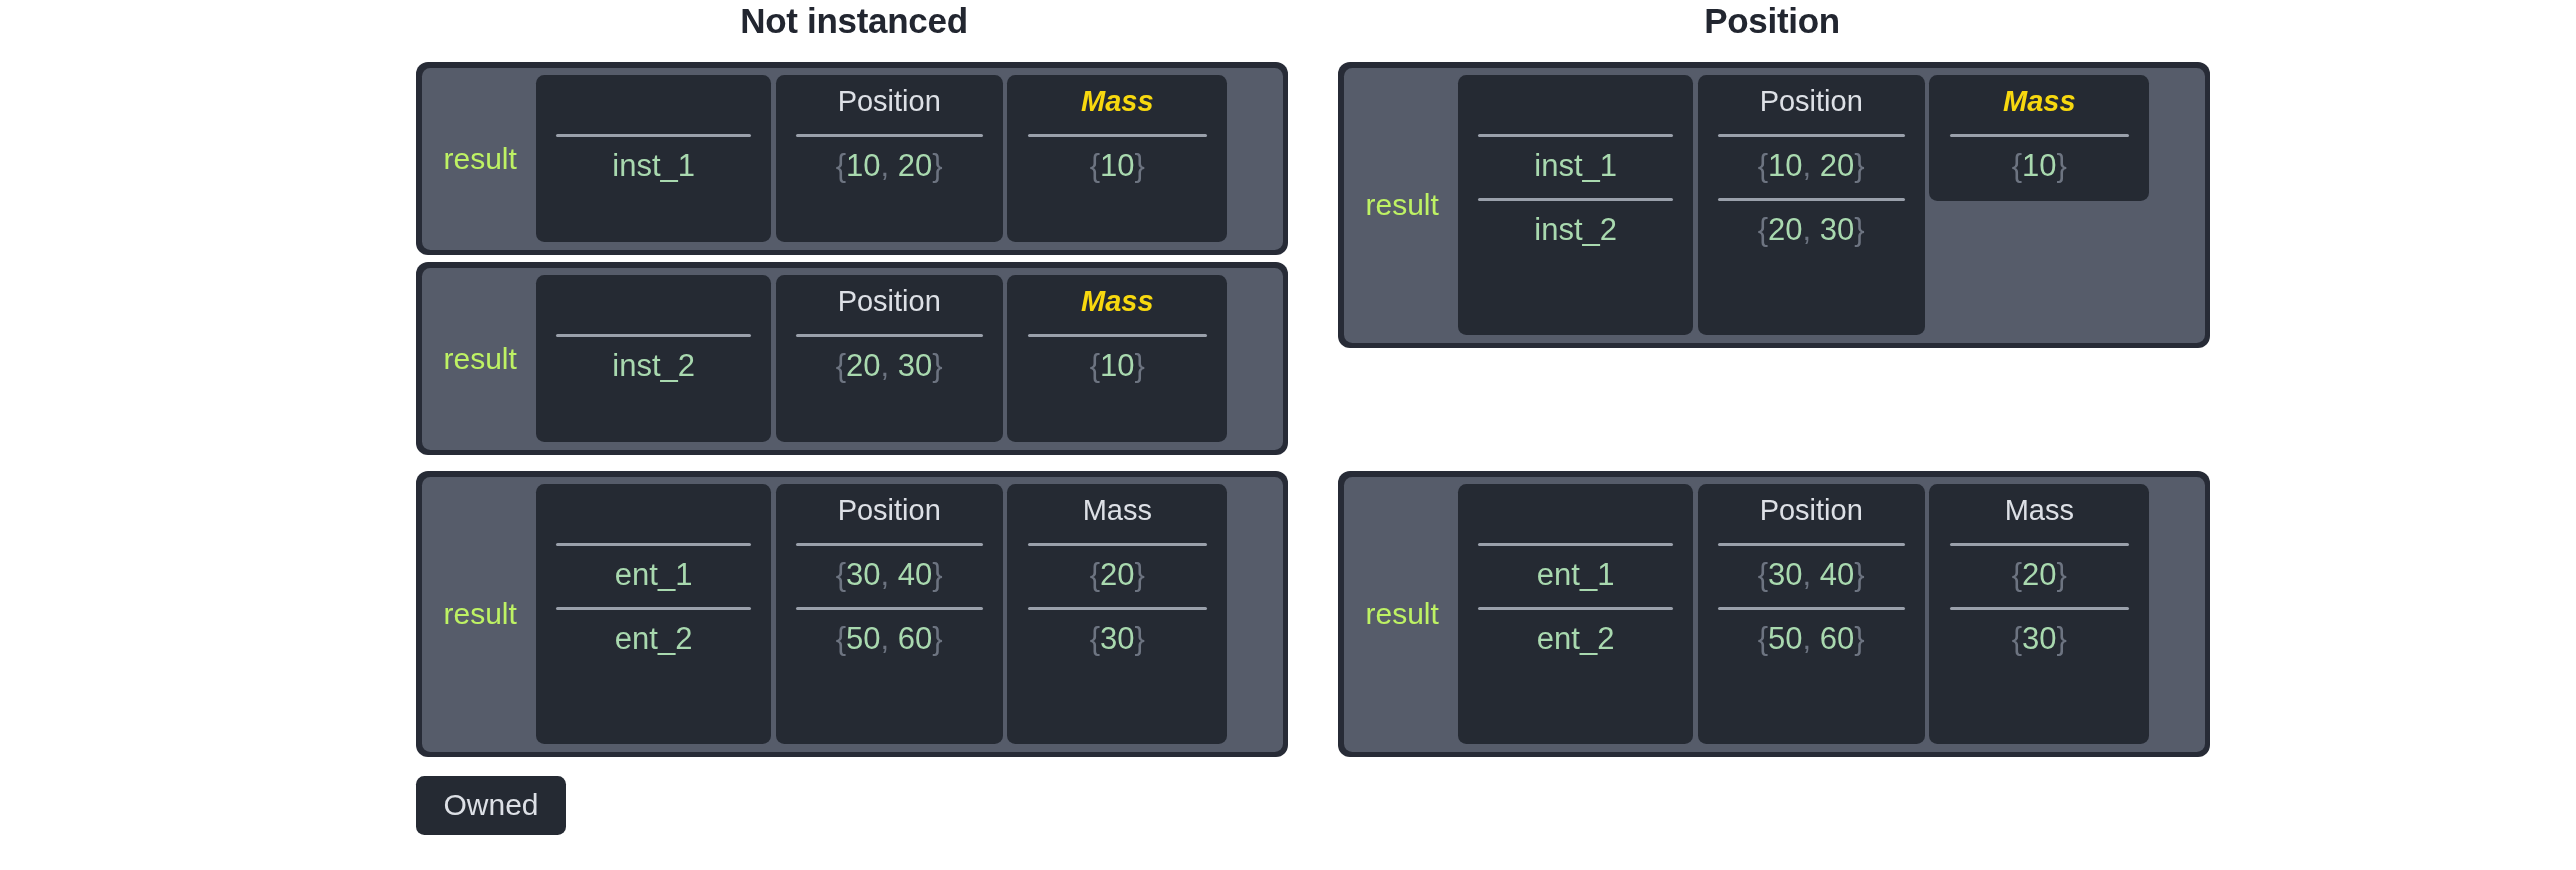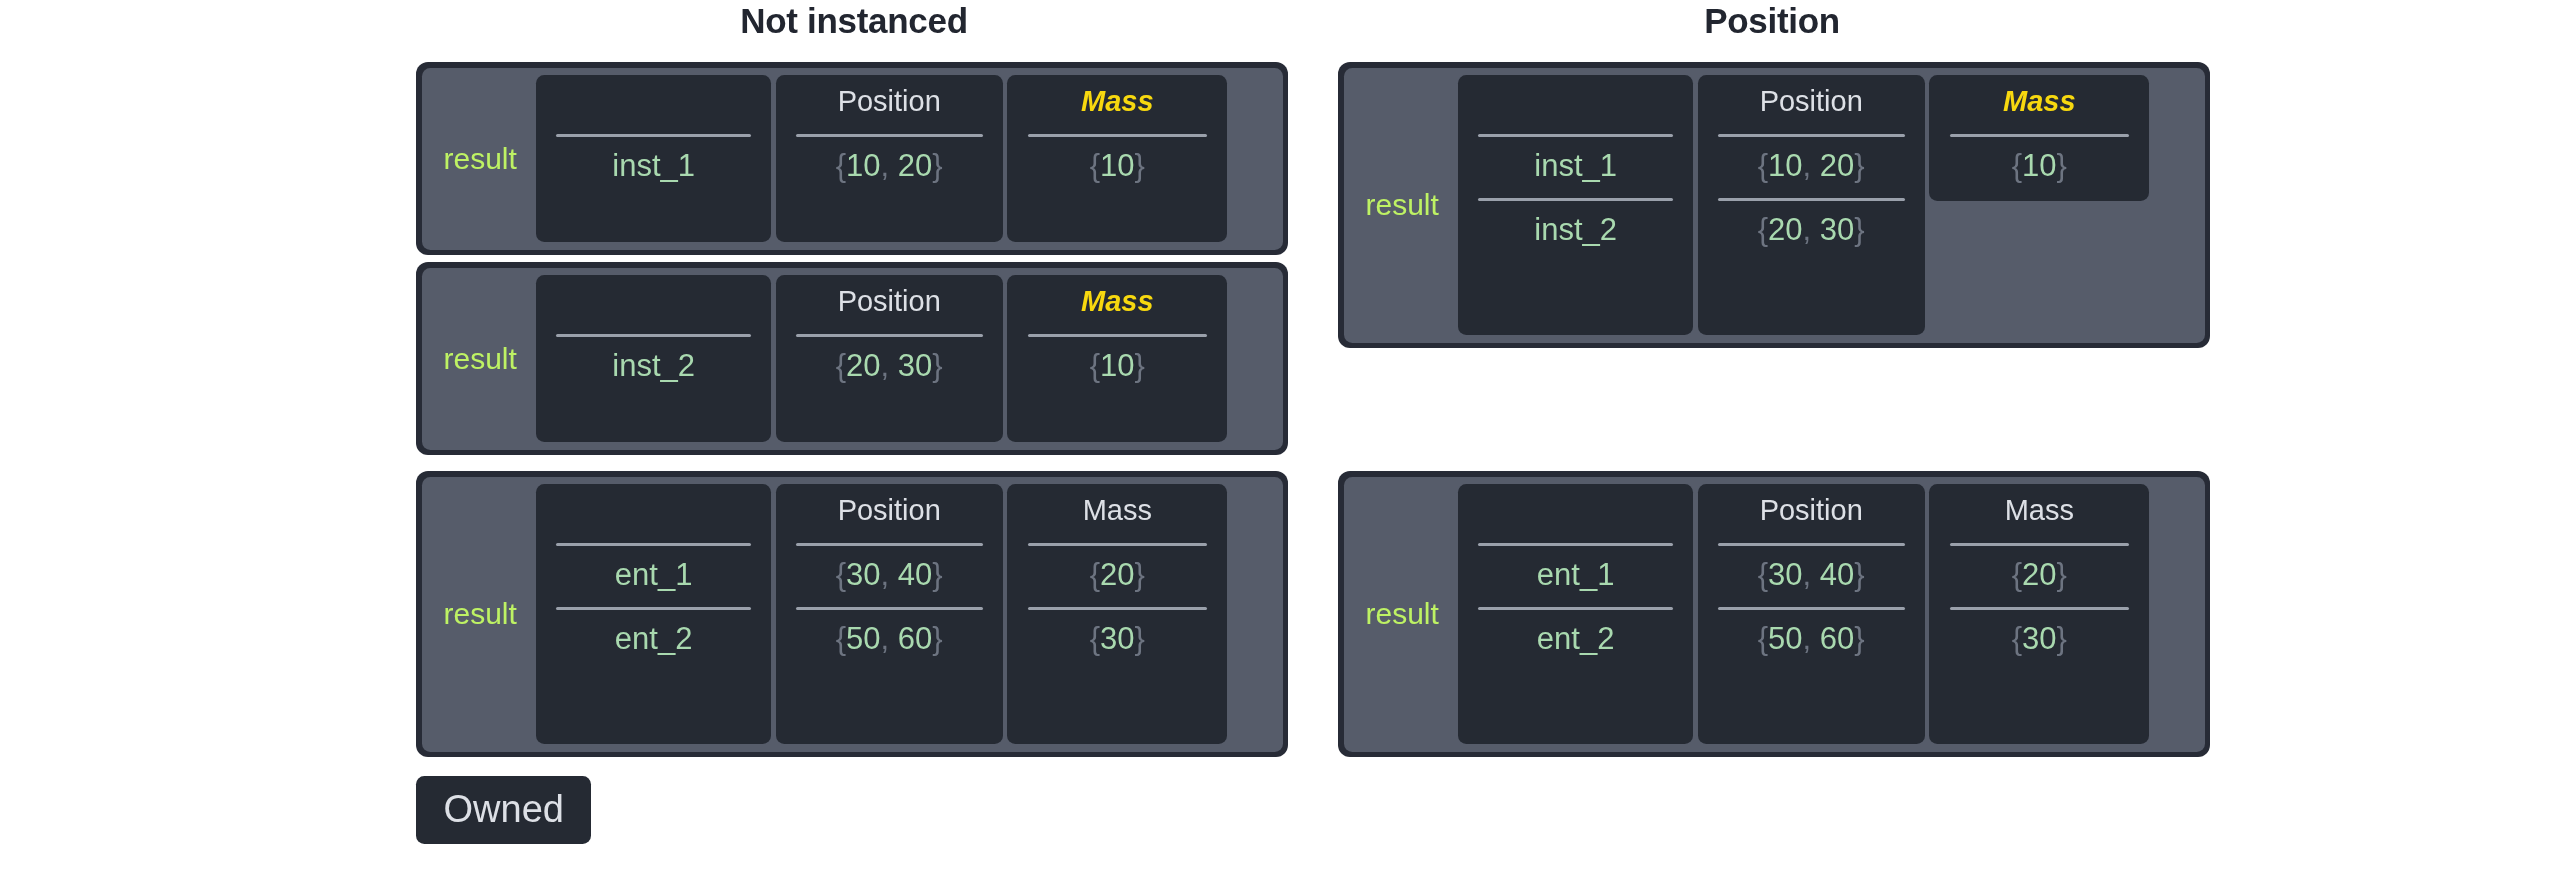--- a/index.html
+++ b/index.html
@@ -122,21 +122,21 @@
     position: absolute;
     left: 416px;
     top: 776px;
     display: flex;
     gap: 16.5px;
   }
   .chip {
     background: #252a33;
     border-radius: 8.3px;
     padding: 12px 27.5px;
-    font-size: 38px;
+    font-size: 30px;
     line-height: 1.15;
     color: #dde0e6;
     white-space: nowrap;
   }
   .chip.shared {
     color: #f7d80f;
     font-style: italic;
     font-weight: bold;
   }
 </style>

